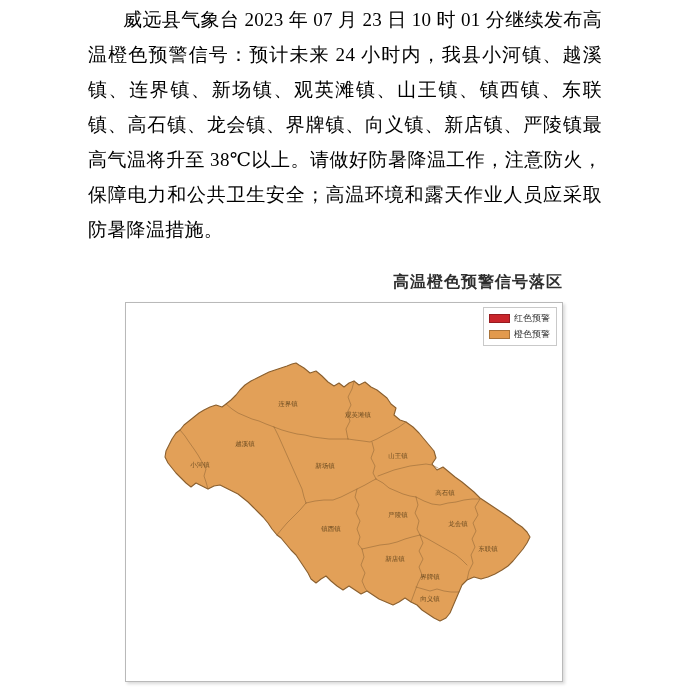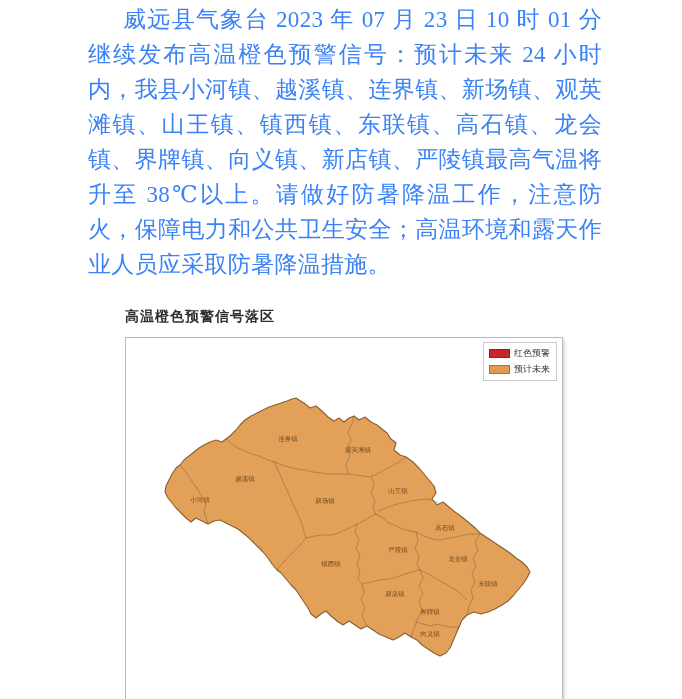--- a/index.html
+++ b/index.html
@@ -4,27 +4,27 @@
 <style>
   html,body{margin:0;padding:0;}
   body{
     width:682px;height:699px;background:#ffffff;overflow:hidden;
     font-family:"Liberation Sans","DejaVu Sans",sans-serif;
   }
   .doc{width:682px;height:699px;position:relative;background:#fff;}
   .warning-text{
     margin:0;padding:2px 80px 0 88px;
     font-family:"Liberation Serif","DejaVu Serif",serif;
-    font-size:23px;line-height:35px;color:#3b82f6;
+    font-size:19px;line-height:35px;color:#000000;
     text-align:justify;text-indent:35px;letter-spacing:0.3px;
   }
   .map-figure{width:438px;margin:27px 0 0 125px;}
   .map-title{
-    width:438px;text-align:left;
-    font-size:14px;font-weight:bold;color:#2e2e2e;letter-spacing:1px;
+    width:438px;text-align:right;
+    font-size:16px;font-weight:bold;color:#2e2e2e;letter-spacing:1px;
     height:15px;line-height:15px;
   }
   .map-box{
     position:relative;margin-top:13px;width:436px;height:378px;
     background:#ffffff;border:1px solid #b9b9b9;
     box-shadow:2px 2px 3px rgba(0,0,0,0.15);
   }
   .map-svg{position:absolute;left:0;top:0;}
   .town-label{
     font-family:"Liberation Sans","DejaVu Sans",sans-serif;
@@ -117,20 +117,20 @@
           </g>
       </svg>
 
       <div class="legend">
           <div class="legend-row">
             <span class="legend-swatch" style="background: rgb(201, 37, 43);"></span>
             <span class="legend-label">红色预警</span>
           </div>
           <div class="legend-row">
             <span class="legend-swatch" style="background: rgb(226, 154, 77);"></span>
-            <span class="legend-label">预计未来</span>
+            <span class="legend-label">橙色预警</span>
           </div>
         </div>
 
 
     </div>
   </div>
 </div>
 
 </body></html>

